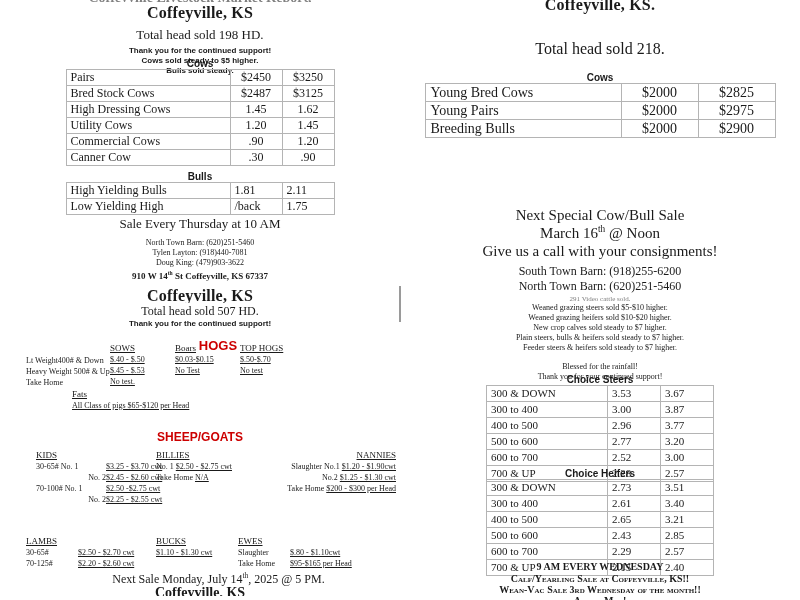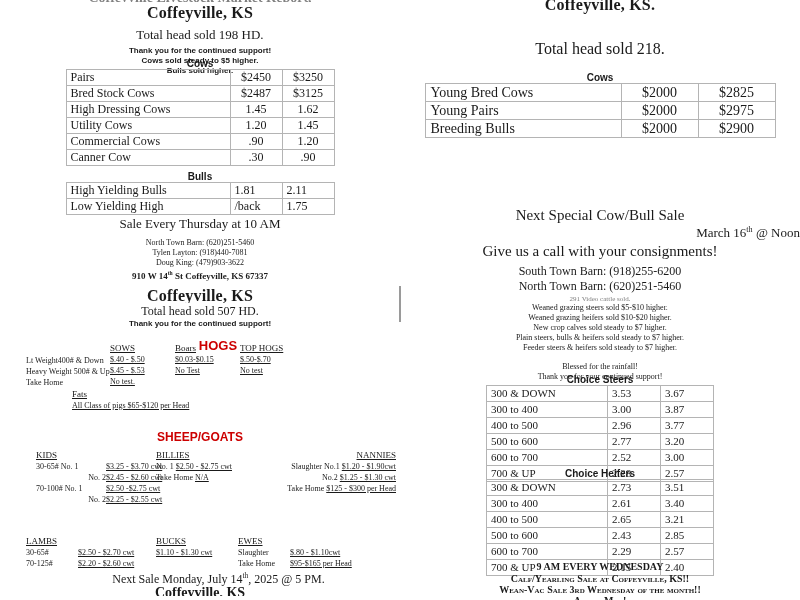--- a/index.html
+++ b/index.html
@@ -119,21 +119,21 @@
 <div class="page">
 
   <div class="col-left">
 
     <div id="left-head">
       <div class="ctr title-md clip-top" style="height:10px;line-height:12px;opacity:.55;">Coffeyville Livestock Market Report,</div>
       <div class="ctr title-lg" style="margin-top:2px;">Coffeyville, KS</div>
       <div class="ctr txt-13" style="margin-top:5px;">Total head sold 198 HD.</div>
       <div class="ctr sans-b txt-8" style="margin-top:3px;line-height:10px;">Thank you for the continued support!</div>
       <div class="ctr sans-b txt-8" style="line-height:10px;">Cows sold steady to $5 higher.</div>
-      <div class="ctr sans-b txt-8" style="line-height:10px;">Bulls sold higher.</div>
+      <div class="ctr sans-b txt-8" style="line-height:10px;">Bulls sold steady.</div>
     </div>
 
     <div id="cows-block">
       <div class="tbl-cap">Cows</div>
       <div class="tbl-wrap">
         <table class="pricetbl">
           <tbody>
             <tr>
               <td class="lbl" style="width:155px;">Pairs</td>
               <td class="num" style="width:43px;">$2450</td>
@@ -255,21 +255,21 @@
         <div class="scol" style="left:156px; top:0;">
           <div class="hd">BILLIES</div>
           <div class="kv"><span class="k">No. 1</span> <span class="v">$2.50 - $2.75 cwt</span></div>
           <div class="kv"><span class="k">Take Home</span> <span class="v">N/A</span></div>
         </div>
 
         <div class="scol" style="left:256px; top:0; text-align:right; width:140px;">
           <div class="hd" style="display:inline-block;">NANNIES</div>
           <div class="kv"><span class="k">Slaughter  No.1</span> <span class="v">$1.20 - $1.90cwt</span></div>
           <div class="kv"><span class="k">No.2</span> <span class="v">$1.25 - $1.30 cwt</span></div>
-          <div class="kv"><span class="k">Take Home</span> <span class="v">$125 - $300 per Head</span></div>
+          <div class="kv"><span class="k">Take Home</span> <span class="v">$200 - $300 per Head</span></div>
         </div>
       </div>
 
       <div class="colrow" style="height:36px; margin-top:8px;">
 
         <div class="scol" style="left:26px; top:0;">
           <div class="hd">LAMBS</div>
           <div class="kv"><span class="k" style="width:52px;">30-65#</span><span class="v">$2.50 - $2.70 cwt</span></div>
           <div class="kv"><span class="k" style="width:52px;">70-125#</span><span class="v">$2.20 - $2.60 cwt</span></div>
         </div>
@@ -322,21 +322,21 @@
               <td class="num" style="padding:1px 5px;">$2000</td>
               <td class="num" style="padding:1px 5px;">$2900</td>
             </tr>
           </tbody>
         </table>
       </div>
     </div>
 
     <div id="special-sale">
       <div class="ctr" style="font-size:15px;line-height:18px;">Next Special Cow/Bull Sale</div>
-      <div class="ctr" style="font-size:13px;line-height:18px;text-align:right;"><span>March 16</span><sup>th</sup><span> @ Noon</span></div>
+      <div class="ctr" style="font-size:15px;line-height:18px;"><span>March 16</span><sup>th</sup><span> @ Noon</span></div>
       <div class="ctr" style="font-size:15px;line-height:18px;">Give us a call with your consignments!</div>
     </div>
 
     <div id="barn-lines">
       <div class="ctr txt-12" style="line-height:15px;">South Town Barn: (918)255-6200</div>
       <div class="ctr txt-12" style="line-height:15px;">North Town Barn: (620)251-5460</div>
     </div>
 
     <div id="market-notes">
       <div class="ctr txt-7" style="line-height:7px;opacity:.6;">291 Video cattle sold.</div>

